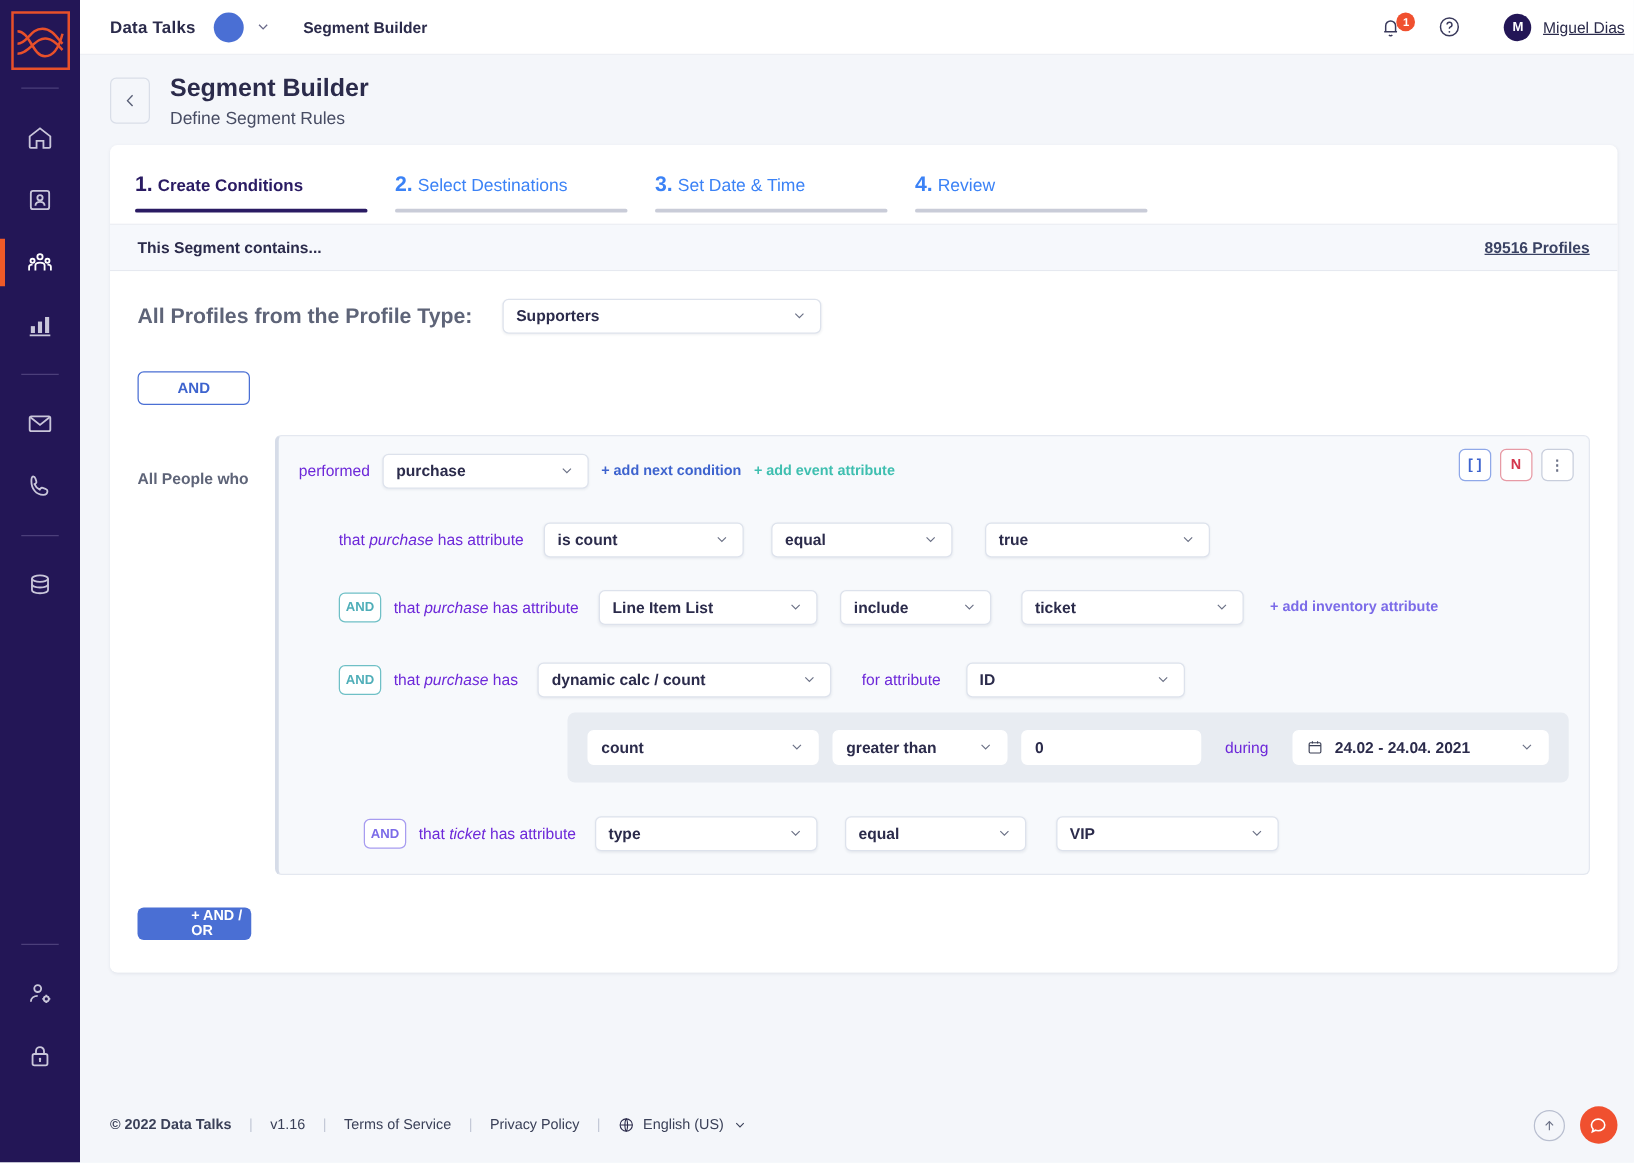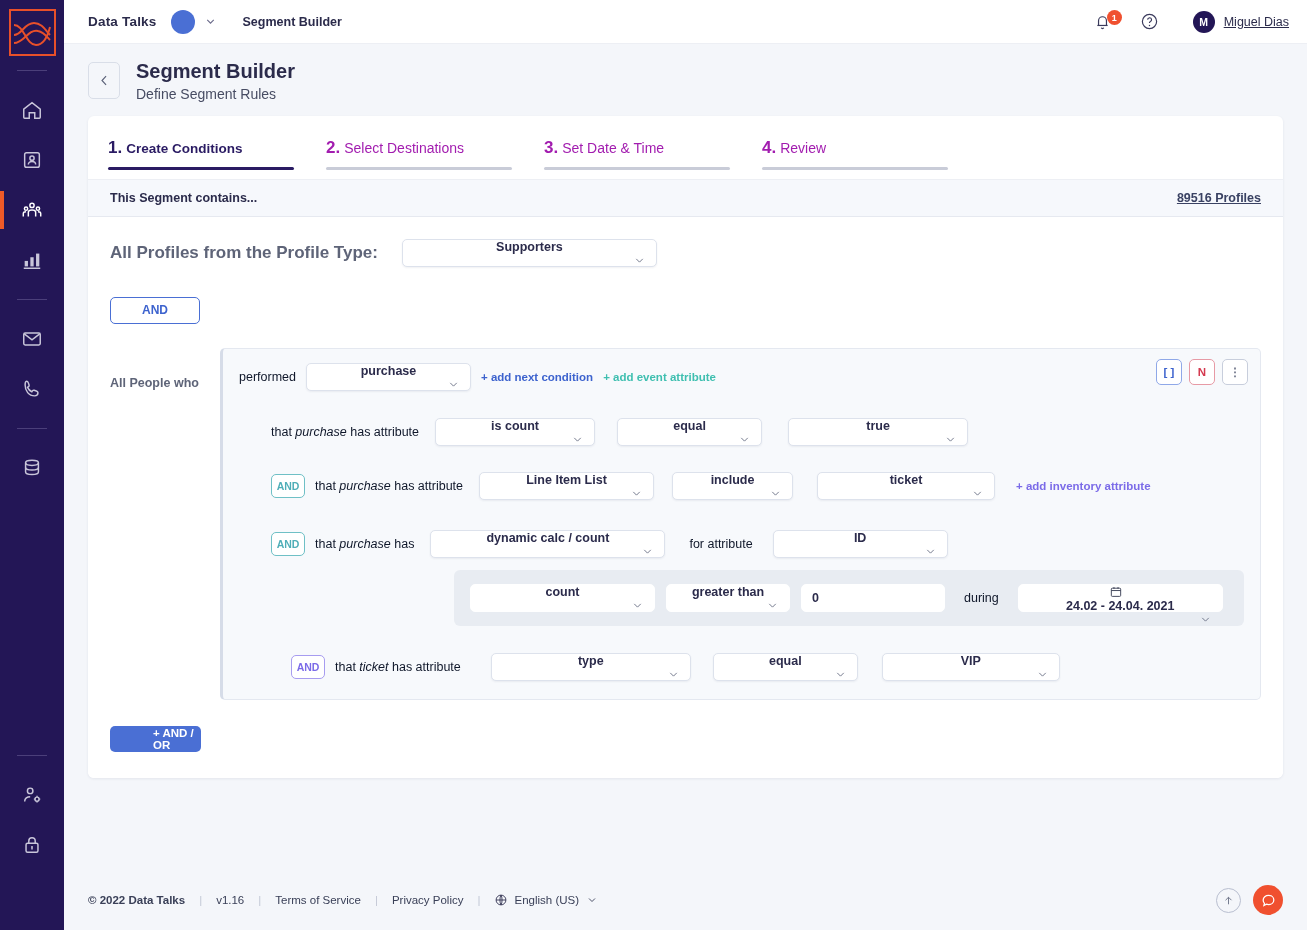--- a/index.html
+++ b/index.html
@@ -72,25 +72,25 @@
   .page-title { font-size: 20px; font-weight: 700; color: #2B2B4B; line-height: 1.18; }
   .page-sub { font-size: 14px; color: #474C63; margin-top: 2px; }
 
   
   .card {
     margin: 0 24px; background: #ffffff; border-radius: 6px;
     box-shadow: 0 1px 3px rgba(30,40,80,.08); overflow: hidden;
   }
 
   
-  .tabs { display: flex; padding: 22px 20px 0 20px; gap: 32px; }
+  .tabs { display: flex; padding: 22px 20px 0 20px; gap: 22px; }
   .tab { padding-bottom: 9px; width: 186px; }
   .tab-line { height: 3px; background: #C9CCD8; border-radius: 2px; }
   .tab.active .tab-line { background: #2A1B63; height: 3px; }
-  .tab-txt { font-size: 15px; color: #a21caf; margin-bottom: 9px; white-space: nowrap; }
+  .tab-txt { font-size: 15px; color: #3b82f6; margin-bottom: 9px; white-space: nowrap; }
   .tab.active .tab-txt { color: #2A1B63; }
   .tab-num { font-size: 17px; font-weight: 700; margin-right: 4px; }
   .tab-label { font-weight: 700; font-size: 13.5px; }
   .tab:not(.active) .tab-label { font-weight: 400; font-size: 14px; }
 
   
   .summary {
     background: #F6F8FC; border-top: 1px solid #EDEFF4; border-bottom: 1px solid #E6E9F0;
     padding: 11px 22px; display: flex; align-items: center;
   }
@@ -101,21 +101,21 @@
   }
 
   
   .body-area { padding: 22px 22px 26px 22px; background: #fff; }
   .row-profile { display: flex; align-items: center; gap: 24px; }
   .lbl-muted { font-size: 17px; font-weight: 700; color: #5E6478; }
 
   .sel {
     background: #fff; border: 1px solid #DDE2EC; border-radius: 5px;
     height: 28px; display: flex; align-items: center; padding: 0 10px;
-    font-size: 12.5px; font-weight: 700; color: #2B2B4B; position: relative; flex-direction: column;
+    font-size: 12.5px; font-weight: 700; color: #2B2B4B; position: relative;
   }
   .sel .cv { margin-left: auto; padding-left: 12px; color: #6B7186; display: flex; }
   .sel.shadow { box-shadow: 0 1px 2px rgba(40,50,90,.07); }
 
   .and-outline {
     margin-top: 30px; width: 90px; height: 27px; border: 1px solid #4A6FD4;
     border-radius: 5px; color: #3D63CE; font-size: 12px; font-weight: 700;
     display: flex; align-items: center; justify-content: center; background: #fff;
   }
 
@@ -130,21 +130,21 @@
   .icon-btns { position: absolute; right: 12px; top: 10px; display: flex; gap: 7px; }
   .ibtn {
     width: 26px; height: 26px; border-radius: 5px; background: #fff;
     border: 1px solid #C8CEDC; display: flex; align-items: center; justify-content: center;
     font-size: 11.5px; font-weight: 700; color: #6B7186;
   }
   .ibtn.blue { border-color: #8FA8E8; color: #3D63CE; }
   .ibtn.red { border-color: #E79AA5; color: #D4384E; }
 
   .line { display: flex; align-items: center; gap: 10px; }
-  .ln-txt { font-size: 12.5px; color: #0f172a; white-space: nowrap; }
+  .ln-txt { font-size: 12.5px; color: #6d28d9; white-space: nowrap; }
   .ln-txt i { font-style: italic; }
   .link-blue { font-size: 11.5px; font-weight: 700; color: #3D63CE; white-space: nowrap; }
   .link-teal { font-size: 11.5px; font-weight: 700; color: #3FBFB0; white-space: nowrap; }
   .link-purple { font-size: 11.5px; font-weight: 700; color: #7B6BE8; white-space: nowrap; }
 
   .chip {
     width: 34px; height: 24px; border-radius: 5px; font-size: 10.5px; font-weight: 700;
     display: flex; align-items: center; justify-content: center; background: #fff;
   }
   .chip.teal { border: 1px solid #6FC0C6; color: #4FAEB8; }
@@ -473,21 +473,21 @@
 
             <div class="nested">
               <div class="sel" style="width:185px; background:#fff; border-color:#fff">
                 <span>count</span>
                 <span class="cv">
                     <svg viewBox="0 0 24 24" width="13" height="13" fill="none" stroke="currentColor" stroke-width="1.7">
                       <path d="M6 9l6 6 6-6"></path>
                     </svg>
                   </span>
               </div>
-              <div class="sel" style="width:124px; background:#fff; border-color:#fff">
+              <div class="sel" style="width:140px; background:#fff; border-color:#fff">
                 <span>greater than</span>
                 <span class="cv">
                     <svg viewBox="0 0 24 24" width="13" height="13" fill="none" stroke="currentColor" stroke-width="1.7">
                       <path d="M6 9l6 6 6-6"></path>
                     </svg>
                   </span>
               </div>
               <div class="input-box" style="width:144px; border-color:#fff">0</div>
               <span class="ln-txt" style="margin-left:8px">during</span>
               <div class="sel" style="width:205px; background:#fff; border-color:#fff; margin-left:8px">
@@ -503,21 +503,21 @@
                     <svg viewBox="0 0 24 24" width="13" height="13" fill="none" stroke="currentColor" stroke-width="1.7">
                       <path d="M6 9l6 6 6-6"></path>
                     </svg>
                   </span>
               </div>
             </div>
 
             <div class="line" style="margin-top:27px; margin-left:52px">
               <div class="chip purple">AND</div>
               <span class="ln-txt"><span>that </span><i>ticket</i><span> has attribute</span></span>
-              <div class="sel shadow" style="width:200px; margin-left:20px">
+              <div class="sel shadow" style="width:178px; margin-left:5px">
                 <span>type</span>
                 <span class="cv">
                     <svg viewBox="0 0 24 24" width="13" height="13" fill="none" stroke="currentColor" stroke-width="1.7">
                       <path d="M6 9l6 6 6-6"></path>
                     </svg>
                   </span>
               </div>
               <div class="sel shadow" style="width:145px; margin-left:12px">
                 <span>equal</span>
                 <span class="cv">

